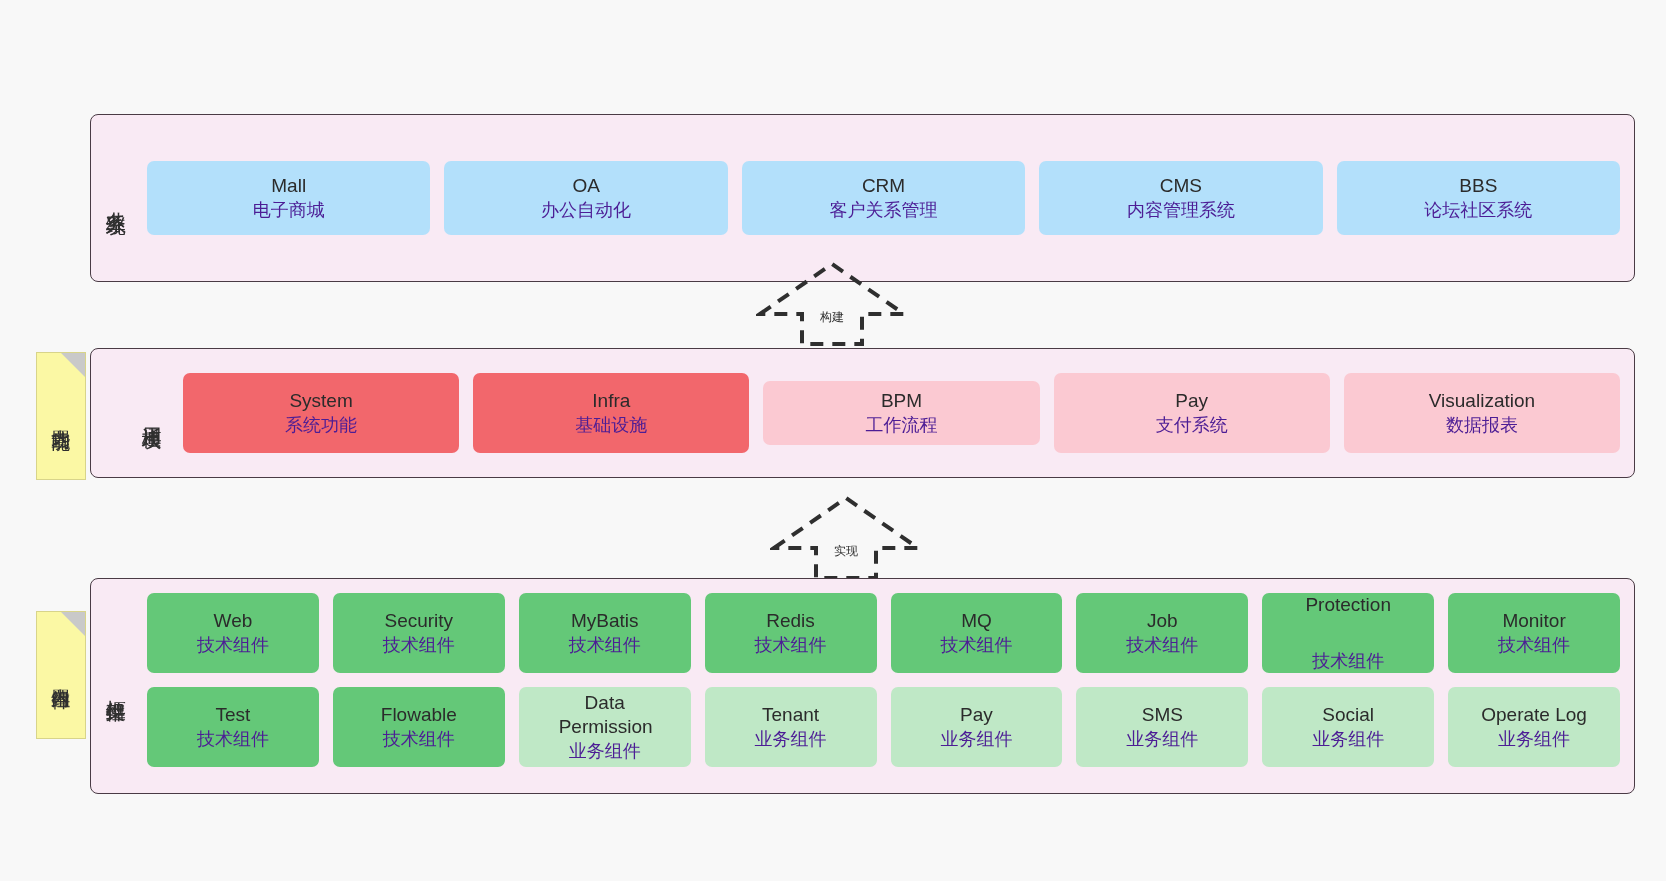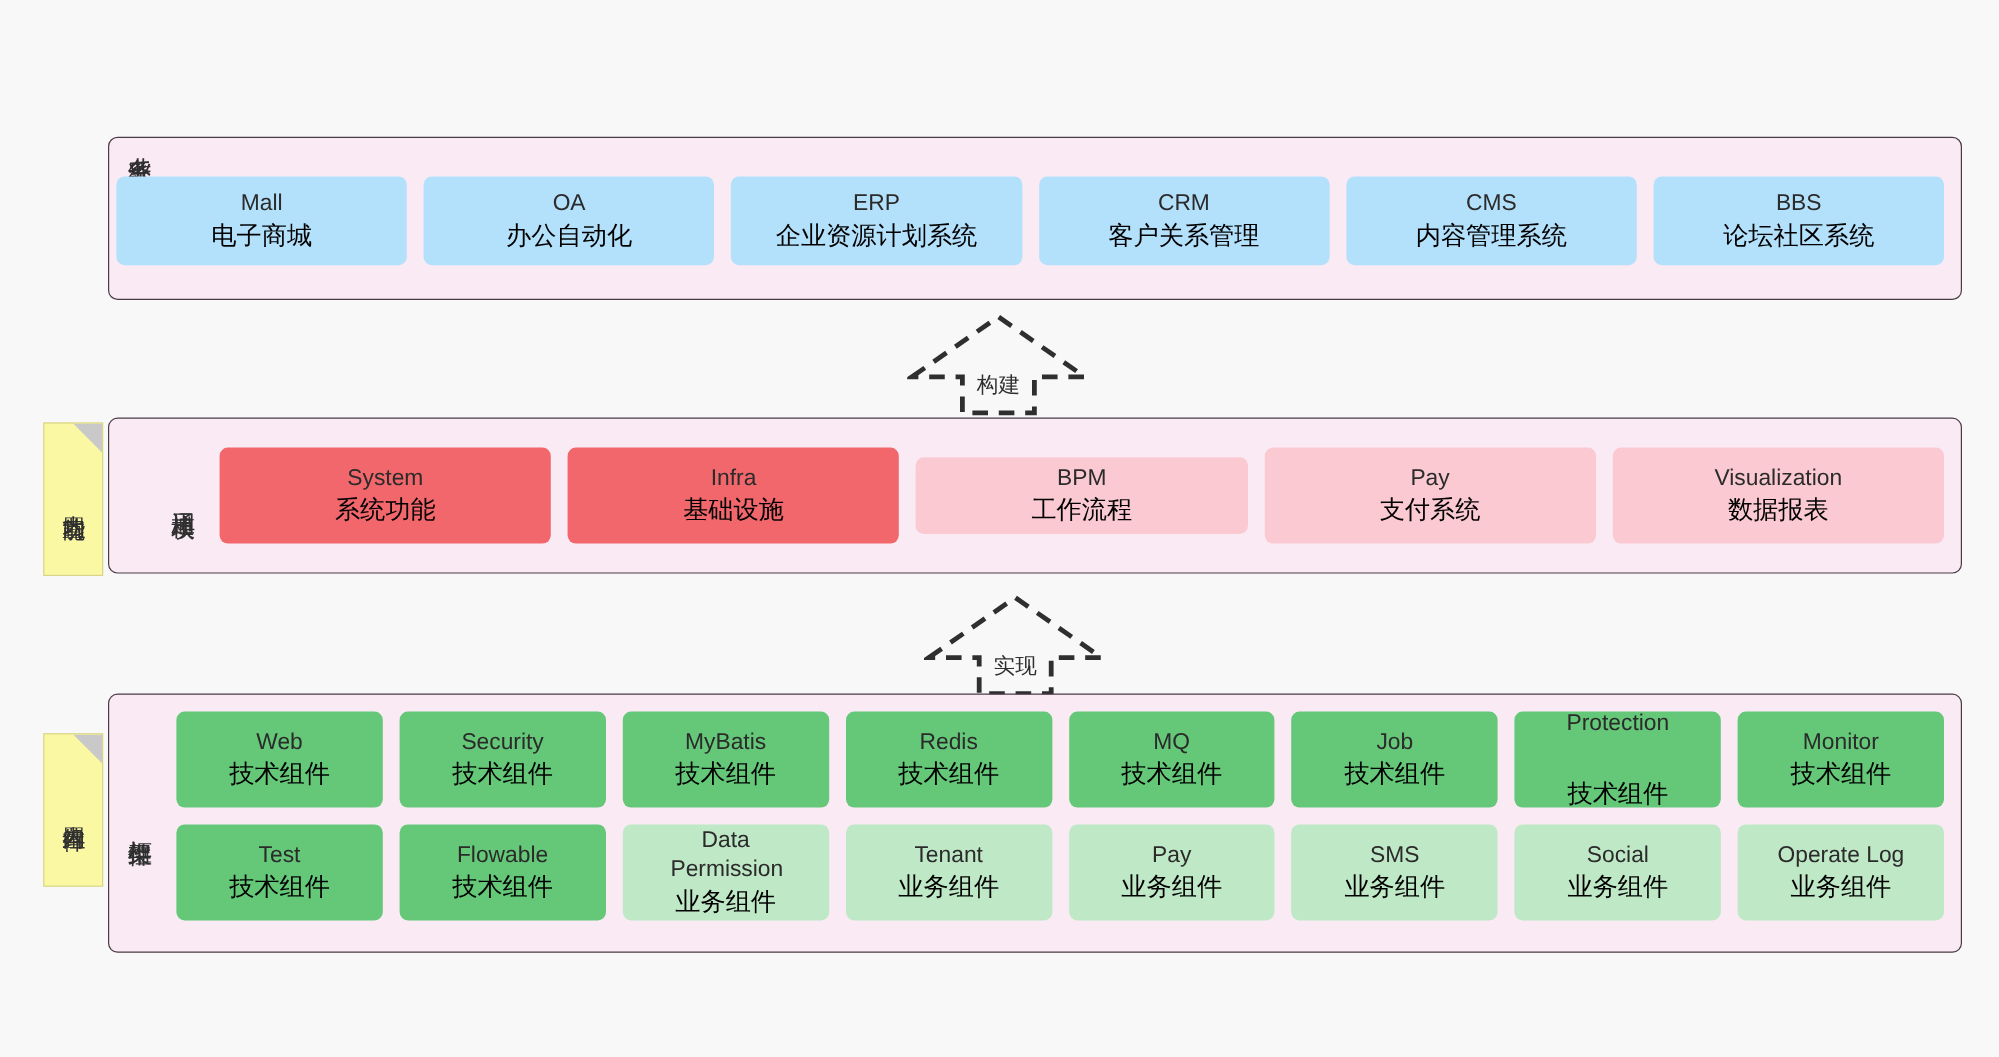--- a/index.html
+++ b/index.html
@@ -76,22 +76,22 @@
     justify-content: center;
     text-align: center;
     line-height: 1.3;
     padding: 6px 4px;
   }
   .card .t1 {
     font-size: 19px;
     color: #2b2b2b;
   }
   .card .t2 {
-    font-size: 21px;
-    color: #000000;
+    font-size: 18px;
+    color: #4c1d95;
   }
 
   .card.blue     { background: #b3e0fb; }
   .card.red      { background: #f2676c; }
   .card.pink     { background: #fbc9d2; }
   .card.green    { background: #64c878; }
   .card.lgreen   { background: #bfe8c6; }
 
   
   .note {
@@ -126,48 +126,44 @@
   
   .arrow {
     position: absolute;
   }
   .arrow svg { display: block; }
   .arrow .alabel {
     position: absolute;
     left: 0;
     right: 0;
     text-align: center;
-    font-size: 18px;
+    font-size: 12px;
     color: #2f2f2f;
     background: transparent;
   }
 </style>
 </head>
 <body>
 
 <div class="canvas">
 
-  <div class="band" style="left:90px; top:114px; width:1545px; height:136px;flex-direction:column;">
+  <div class="band" style="left:90px; top:114px; width:1545px; height:168px;">
     <div class="band-title">业务系统</div>
     <div class="band-body">
 
       <div class="card blue" style="height:74px;">
         <div class="t1">Mall</div>
         <div class="t2">电子商城</div>
       </div>
 
       <div class="card blue" style="height:74px;">
         <div class="t1">OA</div>
         <div class="t2">办公自动化</div>
       </div>
 
-      <div class="card blue" style="height:74px;">
-        <div class="t1">ERP</div>
-        <div class="t2">企业资源计划系统</div>
-      </div>
 
       <div class="card blue" style="height:74px;">
         <div class="t1">CRM</div>
         <div class="t2">客户关系管理</div>
       </div>
 
       <div class="card blue" style="height:74px;">
         <div class="t1">CMS</div>
         <div class="t2">内容管理系统</div>
       </div>

